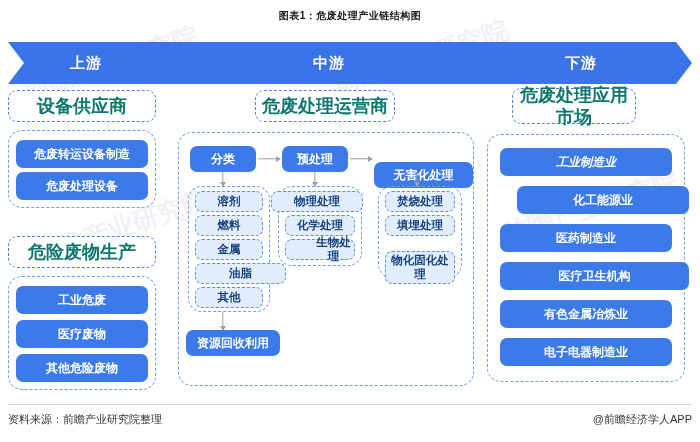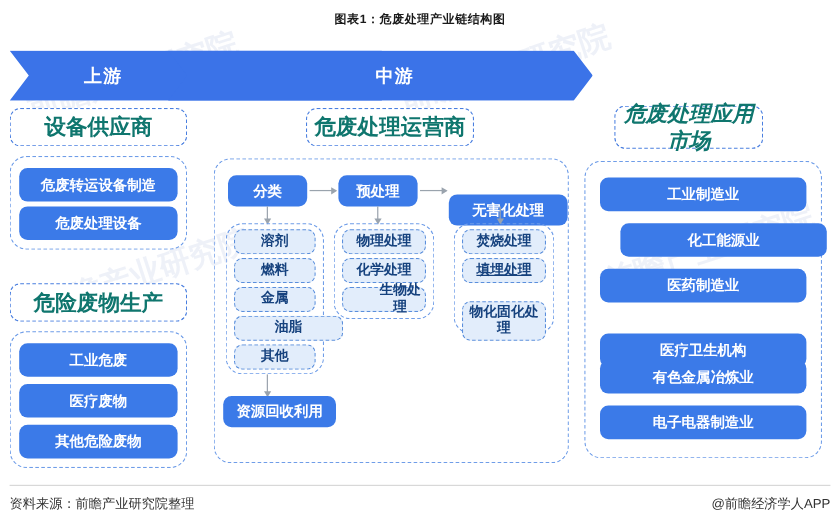--- a/index.html
+++ b/index.html
@@ -194,20 +194,23 @@
 
 <div class="chart-title">图表1：危废处理产业链结构图</div>
 
 <div class="banner">
   <div class="banner-seg seg-up">
     <span class="seg-label">上游</span>
   </div>
   <div class="banner-seg seg-mid">
     <span class="seg-label">中游</span>
   </div>
+  <div class="banner-seg seg-down">
+    <span class="seg-label">下游</span>
+  </div>
 </div>
 
 <div class="hdr-box" style="left:8px; top:90px; width:148px; height:32px;">设备供应商</div>
 
 <div class="group-box" style="left:8px; top:130px; width:148px; height:78px;"></div>
 <div class="blue-box" style="left:16px; top:140px; width:132px; height:28px;">危废转运设备制造</div>
 <div class="blue-box" style="left:16px; top:172px; width:132px; height:28px;">危废处理设备</div>
 
 <div class="hdr-box" style="left:8px; top:236px; width:148px; height:32px;">危险废物生产</div>
 
@@ -247,41 +250,41 @@
 </div>
 
 <div class="group-box" style="left:188px; top:186px; width:82px; height:126px;"></div>
 <div class="lite-box" style="left:195px; top:191px; width:68px; height:21px;text-align:center;">溶剂</div>
 <div class="lite-box" style="left:195px; top:215px; width:68px; height:21px;">燃料</div>
 <div class="lite-box" style="left:195px; top:239px; width:68px; height:21px;">金属</div>
 <div class="lite-box" style="left:195px; top:263px; width:91px; height:21px;">油脂</div>
 <div class="lite-box" style="left:195px; top:287px; width:68px; height:21px;">其他</div>
 
 <div class="group-box" style="left:278px; top:186px; width:84px; height:80px;"></div>
-<div class="lite-box" style="left:285px; top:191px; width:70px; height:21px;">物理处理</div>
+<div class="lite-box" style="left:271px; top:191px; width:92px; height:21px;">物理处理</div>
 <div class="lite-box" style="left:285px; top:215px; width:70px; height:21px;">化学处理</div>
 <div class="lite-box" style="left:285px; top:239px; width:70px; height:21px;padding-left:27px;">生物处理</div>
 
 <div class="group-box" style="left:378px; top:186px; width:84px; height:92px;"></div>
 <div class="lite-box" style="left:385px; top:191px; width:70px; height:21px;">焚烧处理</div>
-<div class="lite-box" style="left:385px; top:215px; width:70px; height:21px;text-decoration:underline;">填埋处理</div>
+<div class="lite-box" style="left:385px; top:215px; width:70px; height:21px;">填埋处理</div>
 <div class="lite-box" style="left:385px; top:239px; width:70px; height:33px;margin-top:12px;">物化固化处理</div>
 
 <div class="arrow-v" style="left:217px; top:312px; width:12px; height:18px;">
   <span class="ln"></span>
     <span class="hd"></span>
 </div>
 <div class="blue-box" style="left:186px; top:330px; width:94px; height:26px;">资源回收利用</div>
 
-<div class="hdr-box" style="left:512px; top:88px; width:124px; height:36px;font-style:italic;">危废处理应用市场</div>
+<div class="hdr-box" style="left:512px; top:88px; width:124px; height:36px;">危废处理应用市场</div>
 
 <div class="group-box" style="left:487px; top:134px; width:198px; height:248px;"></div>
 
-<div class="blue-box" style="left:500px; top:148px; width:172px; height:28px;">工业制造业</div>
+<div class="blue-box" style="left:500px; top:148px; width:172px; height:28px;font-style:italic;">工业制造业</div>
 <div class="blue-box" style="left:517px; top:186px; width:172px; height:28px;">化工能源业</div>
 <div class="blue-box" style="left:500px; top:224px; width:172px; height:28px;">医药制造业</div>
-<div class="blue-box" style="left:500px; top:262px; width:172px; height:28px;margin-top:16px;">医疗卫生机构</div>
+<div class="blue-box" style="left:500px; top:262px; width:189px; height:28px;">医疗卫生机构</div>
 <div class="blue-box" style="left:500px; top:300px; width:172px; height:28px;">有色金属冶炼业</div>
 <div class="blue-box" style="left:500px; top:338px; width:172px; height:28px;">电子电器制造业</div>
 
 <div class="footer-rule"></div>
 <div class="footer-left">资料来源：前瞻产业研究院整理</div>
 <div class="footer-right">@前瞻经济学人APP</div>
 
 </body></html>

